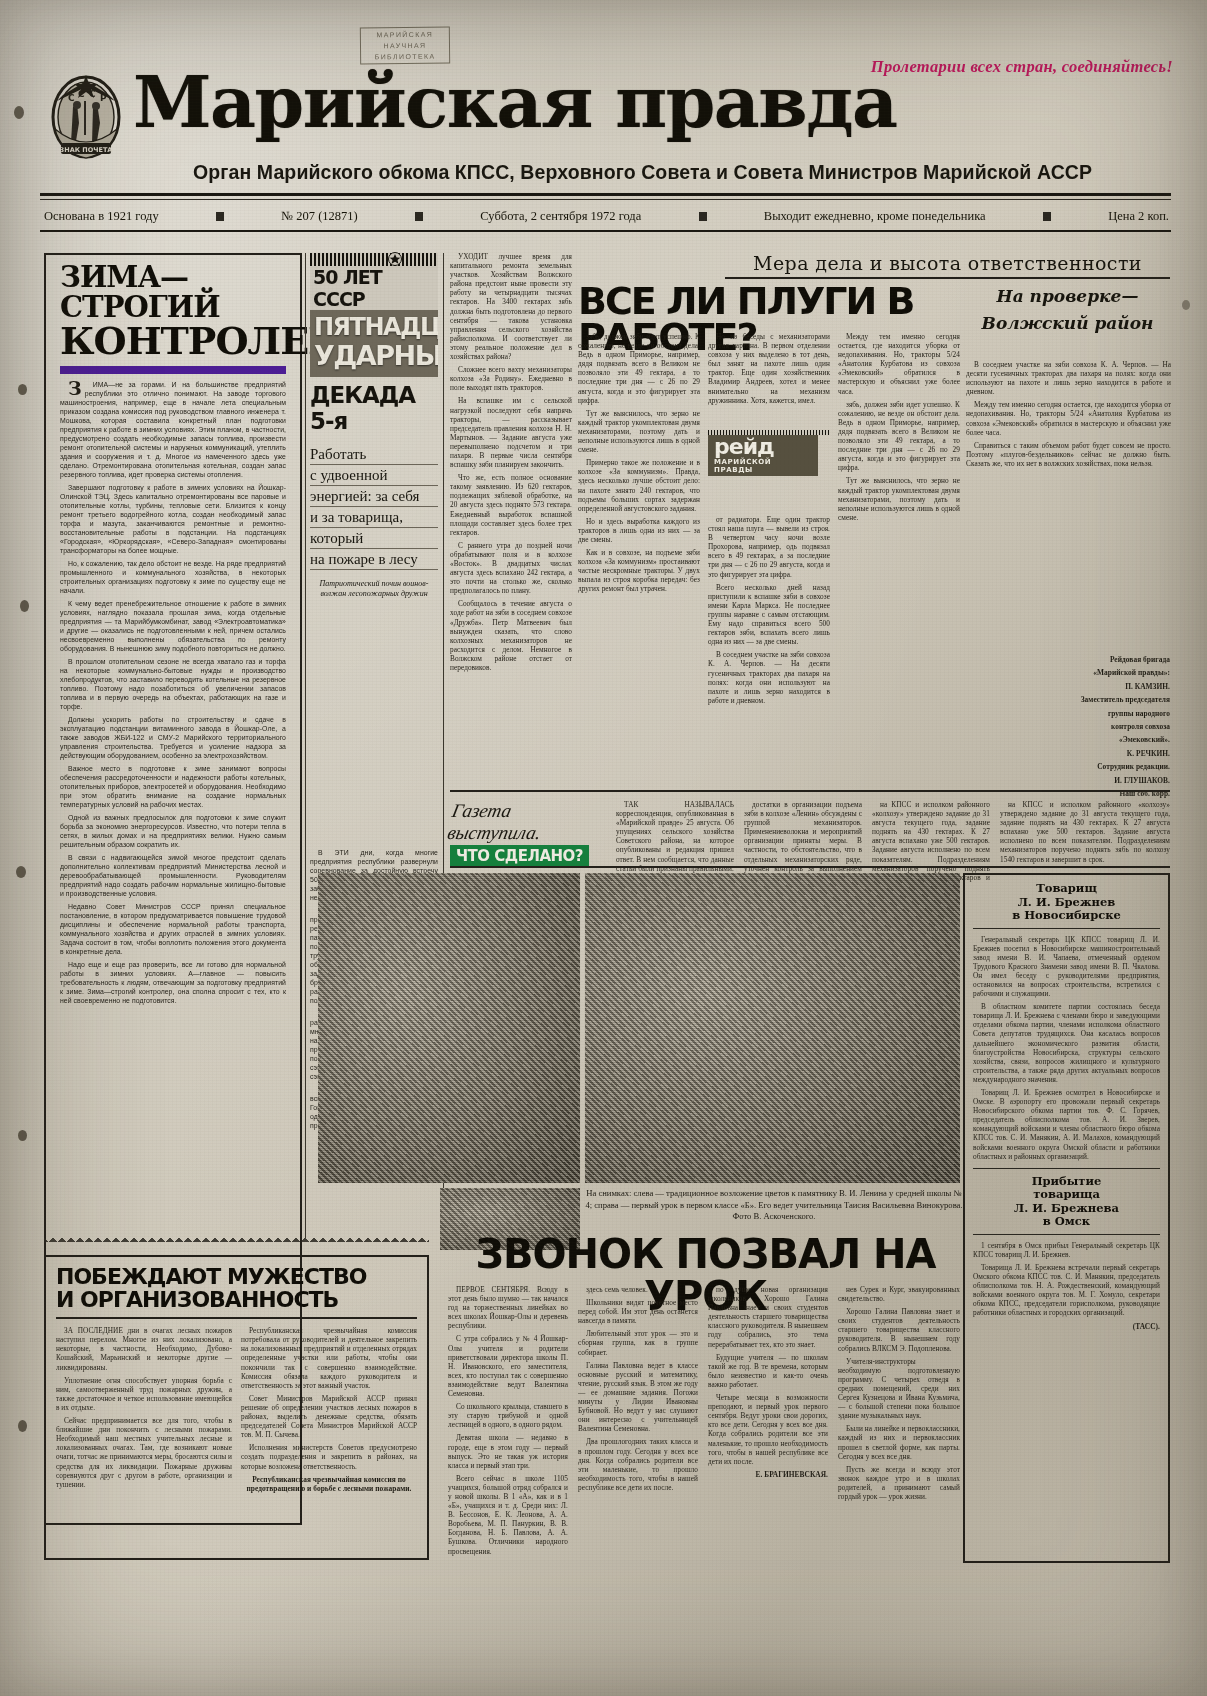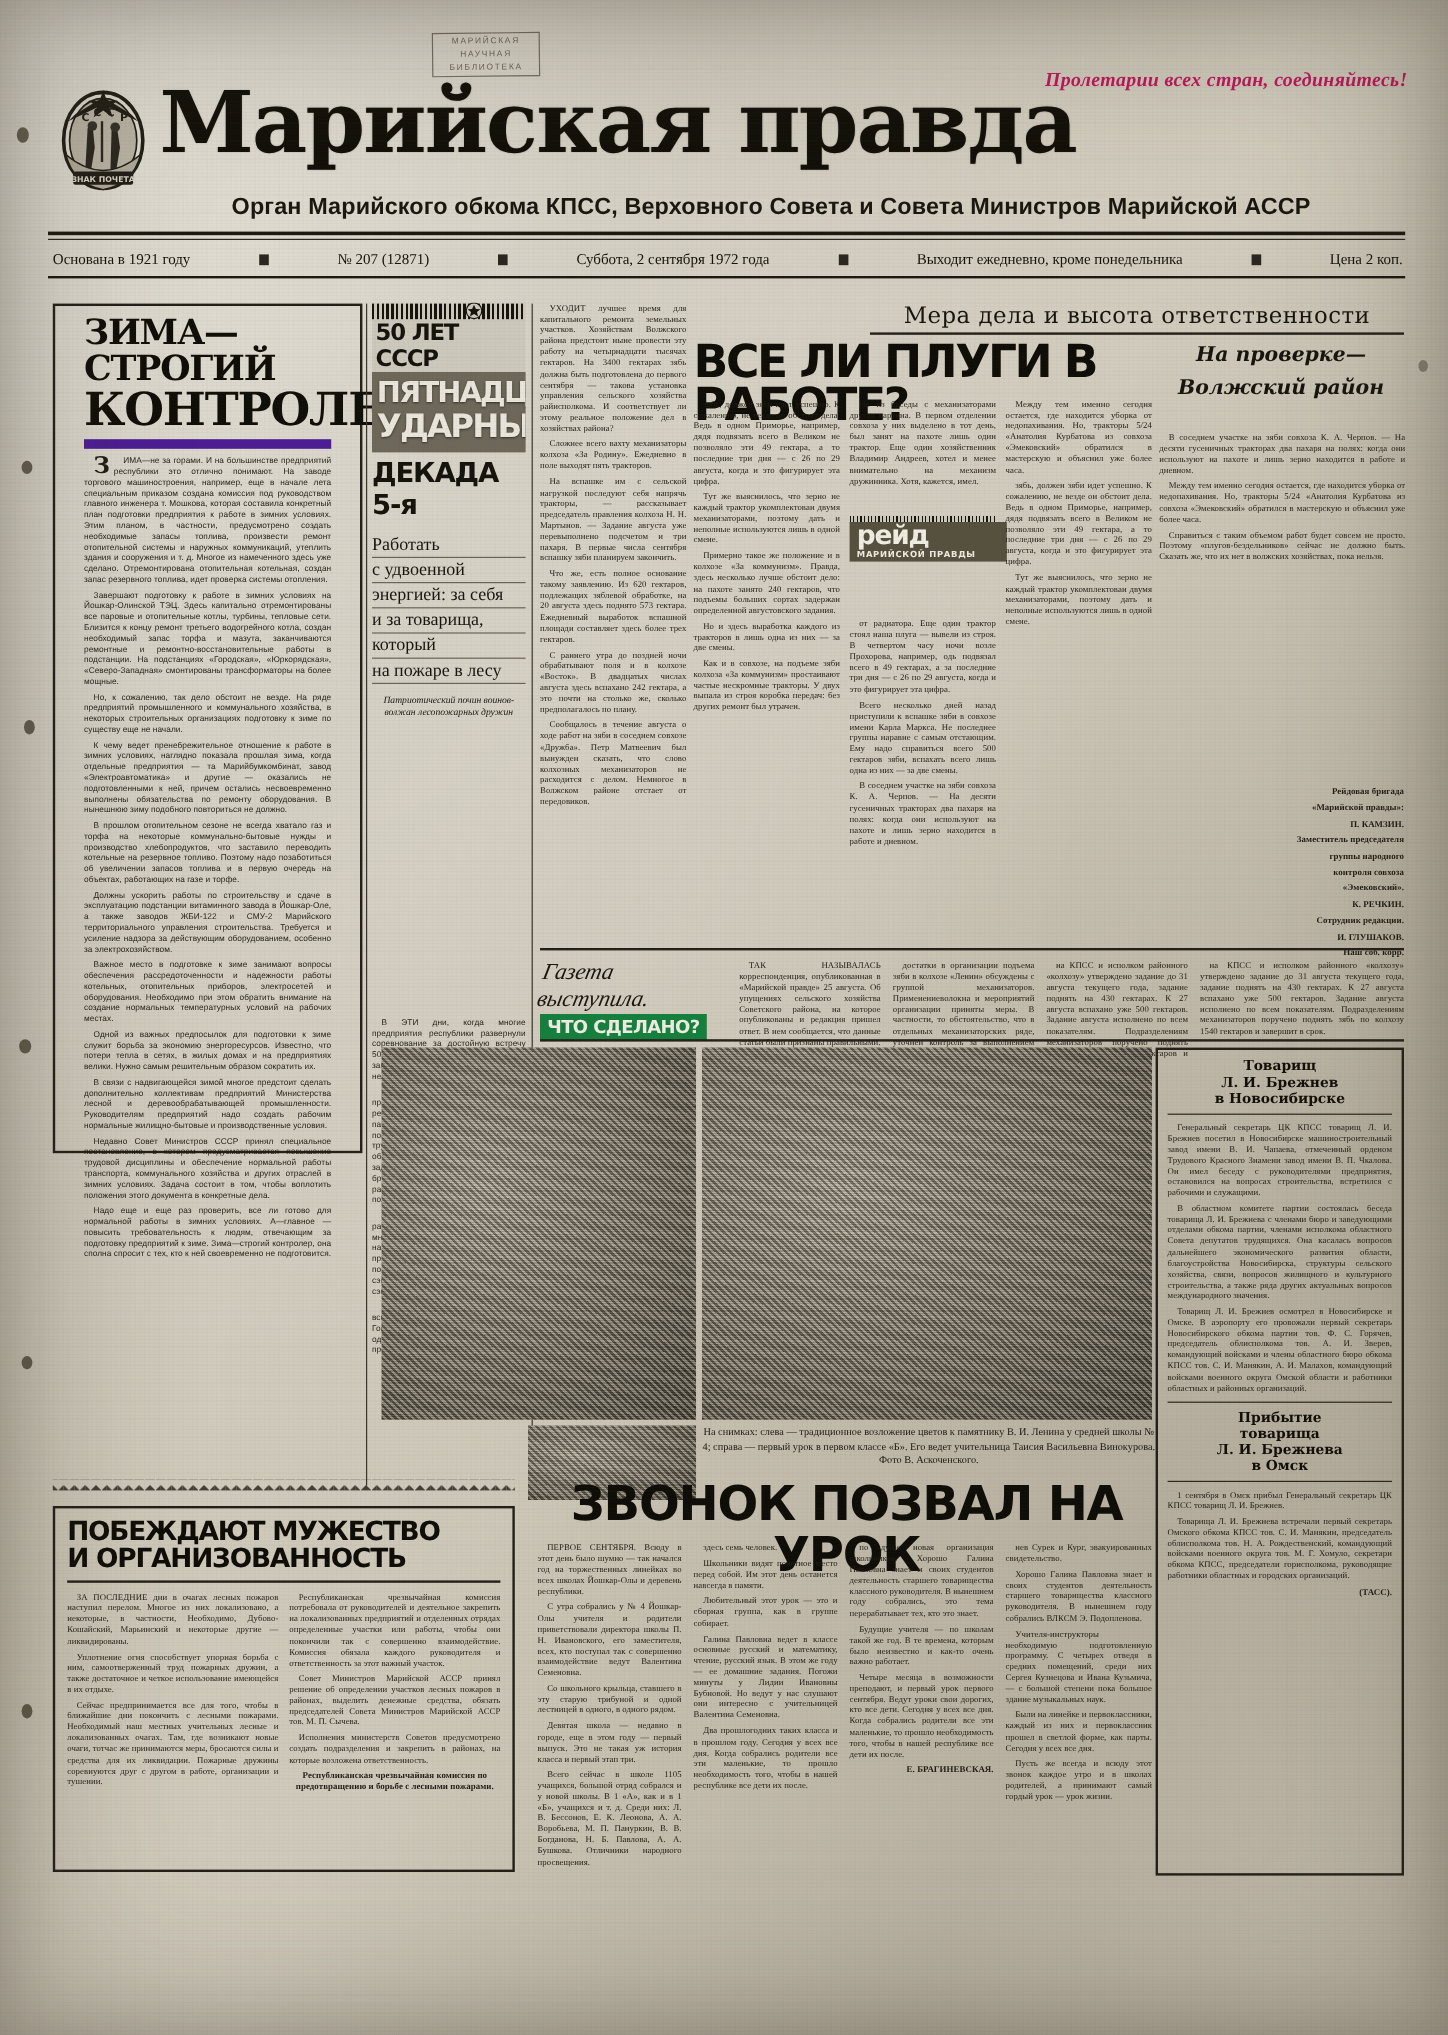--- a/index.html
+++ b/index.html
@@ -218,21 +218,21 @@
     <span class="dsep"></span>
     <span>Суббота, 2 сентября 1972 года</span>
     <span class="dsep"></span>
     <span>Выходит ежедневно, кроме понедельника</span>
     <span class="dsep"></span>
     <span>Цена 2 коп.</span>
   </div>
 
   <div class="rule-thick" style="top:230px;height:2px;"></div>
 
-  <div class="box bord" style="left:44px;top:253px;width:258px;height:708px;padding:8px 24px;">
+  <div class="box bord" style="left:44px;top:253px;width:258px;height:1272px;padding:8px 14px;">
     <div class="hl" style="font-size:29px;letter-spacing:-1px;">ЗИМА—СТРОГИЙ</div>
     <div class="hl" style="font-size:38px;letter-spacing:-1px;border-bottom:8px solid #4c1d95;padding-bottom:5px;margin-bottom:6px;">КОНТРОЛЕР</div>
     <div class="body sans drop" style="text-align:justify;">
       <p>ЗИМА—не за горами. И на большинстве предприятий республики это отлично понимают. На заводе торгового машиностроения, например, еще в начале лета специальным приказом создана комиссия под руководством главного инженера т. Мошкова, которая составила конкретный план подготовки предприятия к работе в зимних условиях. Этим планом, в частности, предусмотрено создать необходимые запасы топлива, произвести ремонт отопительной системы и наружных коммуникаций, утеплить здания и сооружения и т. д. Многое из намеченного здесь уже сделано. Отремонтирована отопительная котельная, создан запас резервного топлива, идет проверка системы отопления.</p>
       <p>Завершают подготовку к работе в зимних условиях на Йошкар-Олинской ТЭЦ. Здесь капитально отремонтированы все паровые и отопительные котлы, турбины, тепловые сети. Близится к концу ремонт третьего водогрейного котла, создан необходимый запас торфа и мазута, заканчиваются ремонтные и ремонтно-восстановительные работы в подстанции. На подстанциях «Городская», «Юркорядская», «Северо-Западная» смонтированы трансформаторы на более мощные.</p>
       <p>Но, к сожалению, так дело обстоит не везде. На ряде предприятий промышленного и коммунального хозяйства, в некоторых строительных организациях подготовку к зиме по существу еще не начали.</p>
       <p>К чему ведет пренебрежительное отношение к работе в зимних условиях, наглядно показала прошлая зима, когда отдельные предприятия — та Марийбумкомбинат, завод «Электроавтоматика» и другие — оказались не подготовленными к ней, причем остались несвоевременно выполнены обязательства по ремонту оборудования. В нынешнюю зиму подобного повториться не должно.</p>
       <p>В прошлом отопительном сезоне не всегда хватало газ и торфа на некоторые коммунально-бытовые нужды и производство хлебопродуктов, что заставило переводить котельные на резервное топливо. Поэтому надо позаботиться об увеличении запасов топлива и в первую очередь на объектах, работающих на газе и торфе.</p>
       <p>Должны ускорить работы по строительству и сдаче в эксплуатацию подстанции витаминного завода в Йошкар-Оле, а также заводов ЖБИ-122 и СМУ-2 Марийского территориального управления строительства. Требуется и усиление надзора за действующим оборудованием, особенно за электрохозяйством.</p>
       <p>Важное место в подготовке к зиме занимают вопросы обеспечения рассредоточенности и надежности работы котельных, отопительных приборов, электросетей и оборудования. Необходимо при этом обратить внимание на создание нормальных температурных условий на рабочих местах.</p>
@@ -306,21 +306,21 @@
     <p>Но и здесь выработка каждого из тракторов в лишь одна из них — за две смены.</p>
     <p>Как и в совхозе, на подъеме зяби колхоза «За коммунизм» простаивают частые нескромные тракторы. У двух выпала из строя коробка передач: без других ремонт был утрачен.</p>
   </div>
 
   <div class="box body" style="left:708px;top:332px;width:122px;height:90px;">
     <p>Но из беседы с механизаторами другая картина. В первом отделении совхоза у них выделено в тот день, был занят на пахоте лишь один трактор. Еще один хозяйственник Владимир Андреев, хотел и менее внимательно на механизм дружинника. Хотя, кажется, имел.</p>
   </div>
 
   <div style="position:absolute;left:708px;top:430px;width:122px;">
     <div style="height:5px;background:repeating-linear-gradient(90deg,#15130d 0 1px,#cdc8bc 1px 3px);"></div>
-    <div class="reid" style="width:131px;box-sizing:border-box;">
+    <div class="reid" style="width:110px;box-sizing:border-box;">
       <span style="font-size:22px;line-height:22px;display:block;">рейд</span>
       <span class="sm">МАРИЙСКОЙ ПРАВДЫ</span>
     </div>
   </div>
 
   <div class="box body" style="left:708px;top:485px;width:122px;height:268px;margin-top:30px;">
     <p>от радиатора. Еще один трактор стоял наша плуга — вывели из строя. В четвертом часу ночи возле Прохорова, например, одь подвязал всего в 49 гектарах, а за последние три дня — с 26 по 29 августа, когда и это фигурирует эта цифра.</p>
     <p>Всего несколько дней назад приступили к вспашке зяби в совхозе имени Карла Маркса. Не последнее группы наравне с самым отстающим. Ему надо справиться всего 500 гектаров зяби, вспахать всего лишь одна из них — за две смены.</p>
     <p>В соседнем участке на зяби совхоза К. А. Черпов. — На десяти гусеничных тракторах два пахаря на полях: когда они используют на пахоте и лишь зерно находится в работе и дневном.</p>
   </div>

